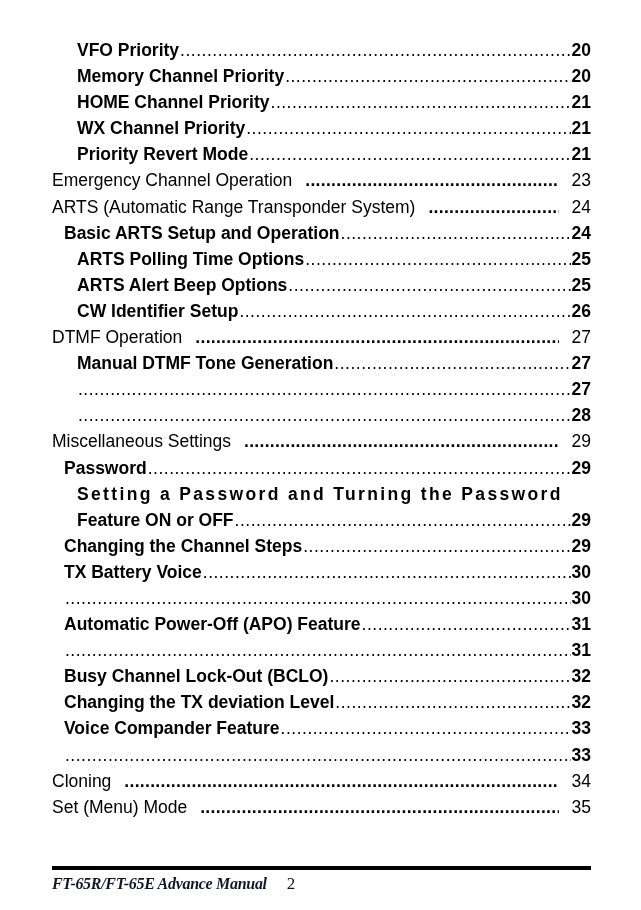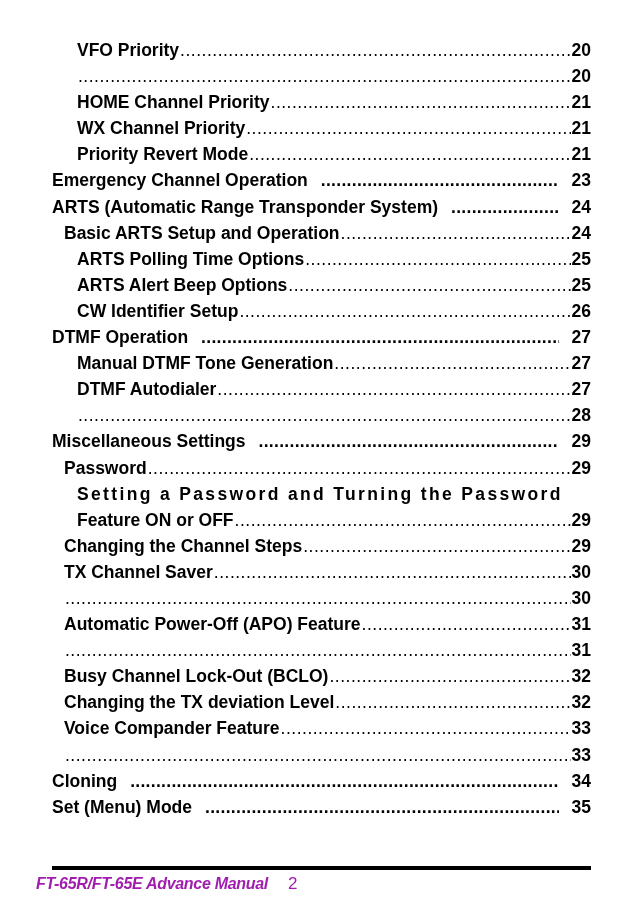--- a/index.html
+++ b/index.html
@@ -4,52 +4,53 @@
 <style>
   html, body { margin: 0; padding: 0; background: #ffffff; }
   body { width: 641px; height: 910px; position: relative; overflow: hidden; }
   .toc { position: absolute; left: 52px; top: 37px; width: 539px; }
   .row {
     display: flex; align-items: baseline; height: 26.1px; line-height: 26.1px;
     font-family: "Liberation Sans", sans-serif; font-size: 17.5px; color: #000;
     white-space: nowrap;
     font-weight: bold;
   }
-  .row.l0 { font-weight: bold; padding-left: 0; gap: 12px; }
+  .row.l0 { font-weight: normal; padding-left: 0; gap: 12px; }
   .row.l1 { padding-left: 12px; }
   .row.l2 { padding-left: 25px; }
   .row .label { flex: 0 0 auto; }
   .row .dots {
     flex: 1 1 auto; overflow: hidden; margin: 0 1px;
     font-weight: normal; letter-spacing: 0.5px;
   }
   .row.l0 .dots { font-weight: bold; letter-spacing: 0.3px; }
   .row .dots::before {
     content: "..............................................................................................................................................................";
   }
   .row .page { flex: 0 0 auto; text-align: right; }
   .row.spaced .label { letter-spacing: 2.35px; }
   .rule { position: absolute; left: 52px; top: 866px; width: 539px; height: 4px; background: #000; }
   .footer {
-    position: absolute; left: 36px; top: 874px;
-    font-family: Liberation Sans, sans-serif; font-size: 16px; color: #a21caf;
+    position: absolute; left: 52px; top: 874px;
+    font-family: Liberation Serif, serif; font-size: 16px; color: #0f172a;
   }
   .footer .title { font-style: italic; font-weight: bold; letter-spacing: -0.3px; }
   .footer .pnum { margin-left: 20px; font-size: 17px; }
 </style>
 </head>
 <body>
 
 <div class="toc">
   <div class="row l2">
       <span class="label">VFO Priority</span>
       <span class="dots"></span>
       <span class="page">20</span>
     </div>
   <div class="row l2">
+      <span class="label">Memory Channel Priority</span>
       <span class="dots"></span>
       <span class="page">20</span>
     </div>
   <div class="row l2">
       <span class="label">HOME Channel Priority</span>
       <span class="dots"></span>
       <span class="page">21</span>
     </div>
   <div class="row l2">
       <span class="label">WX Channel Priority</span>
@@ -95,21 +96,20 @@
       <span class="label">DTMF Operation</span>
       <span class="dots"></span>
       <span class="page">27</span>
     </div>
   <div class="row l2">
       <span class="label">Manual DTMF Tone Generation</span>
       <span class="dots"></span>
       <span class="page">27</span>
     </div>
   <div class="row l2">
-      <span class="label">DTMF Autodialer</span>
       <span class="dots"></span>
       <span class="page">27</span>
     </div>
   <div class="row l2">
       <span class="dots"></span>
       <span class="page">28</span>
     </div>
   <div class="row l0">
       <span class="label">Miscellaneous Settings</span>
       <span class="dots"></span>
@@ -127,21 +127,21 @@
       <span class="label">Feature ON or OFF</span>
       <span class="dots"></span>
       <span class="page">29</span>
     </div>
   <div class="row l1">
       <span class="label">Changing the Channel Steps</span>
       <span class="dots"></span>
       <span class="page">29</span>
     </div>
   <div class="row l1">
-      <span class="label">TX Channel Saver</span>
+      <span class="label">TX Battery Voice</span>
       <span class="dots"></span>
       <span class="page">30</span>
     </div>
   <div class="row l1">
       <span class="dots"></span>
       <span class="page">30</span>
     </div>
   <div class="row l1">
       <span class="label">Automatic Power-Off (APO) Feature</span>
       <span class="dots"></span>

